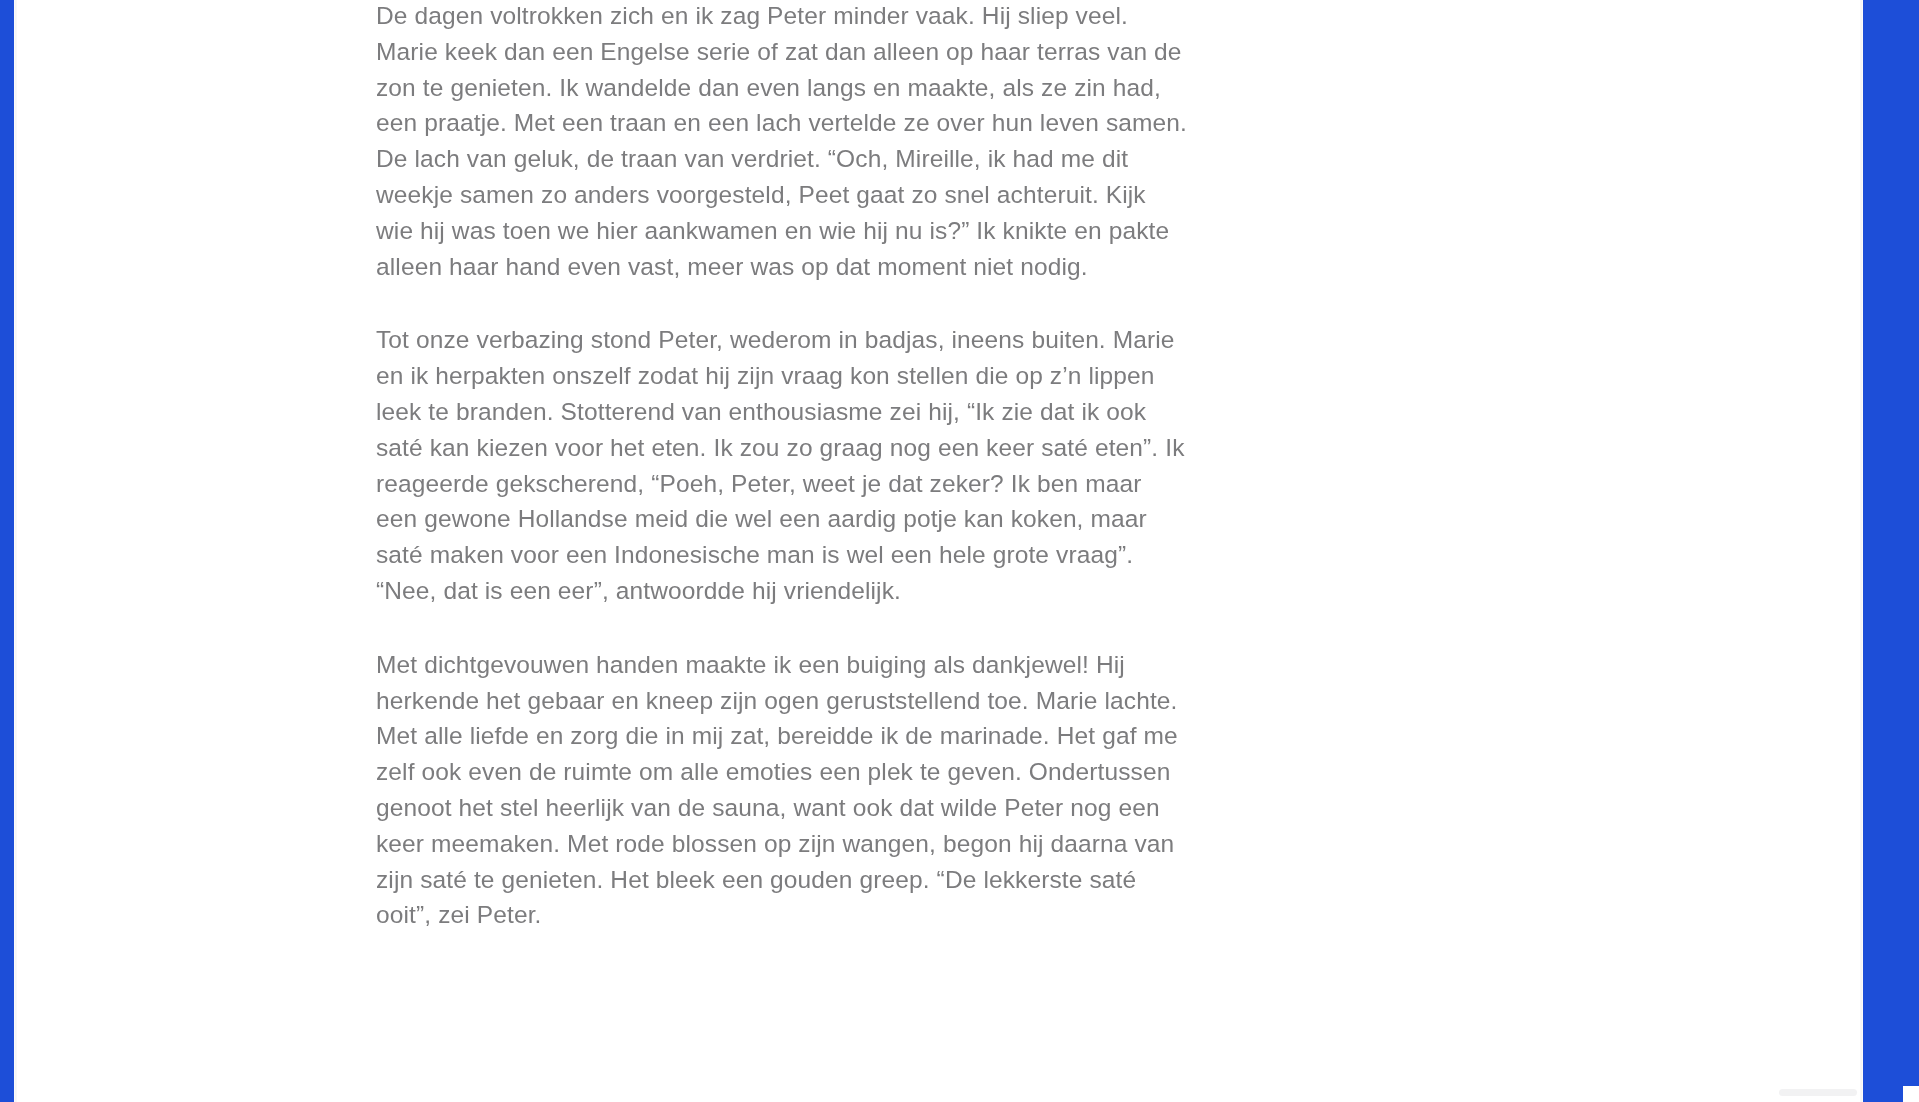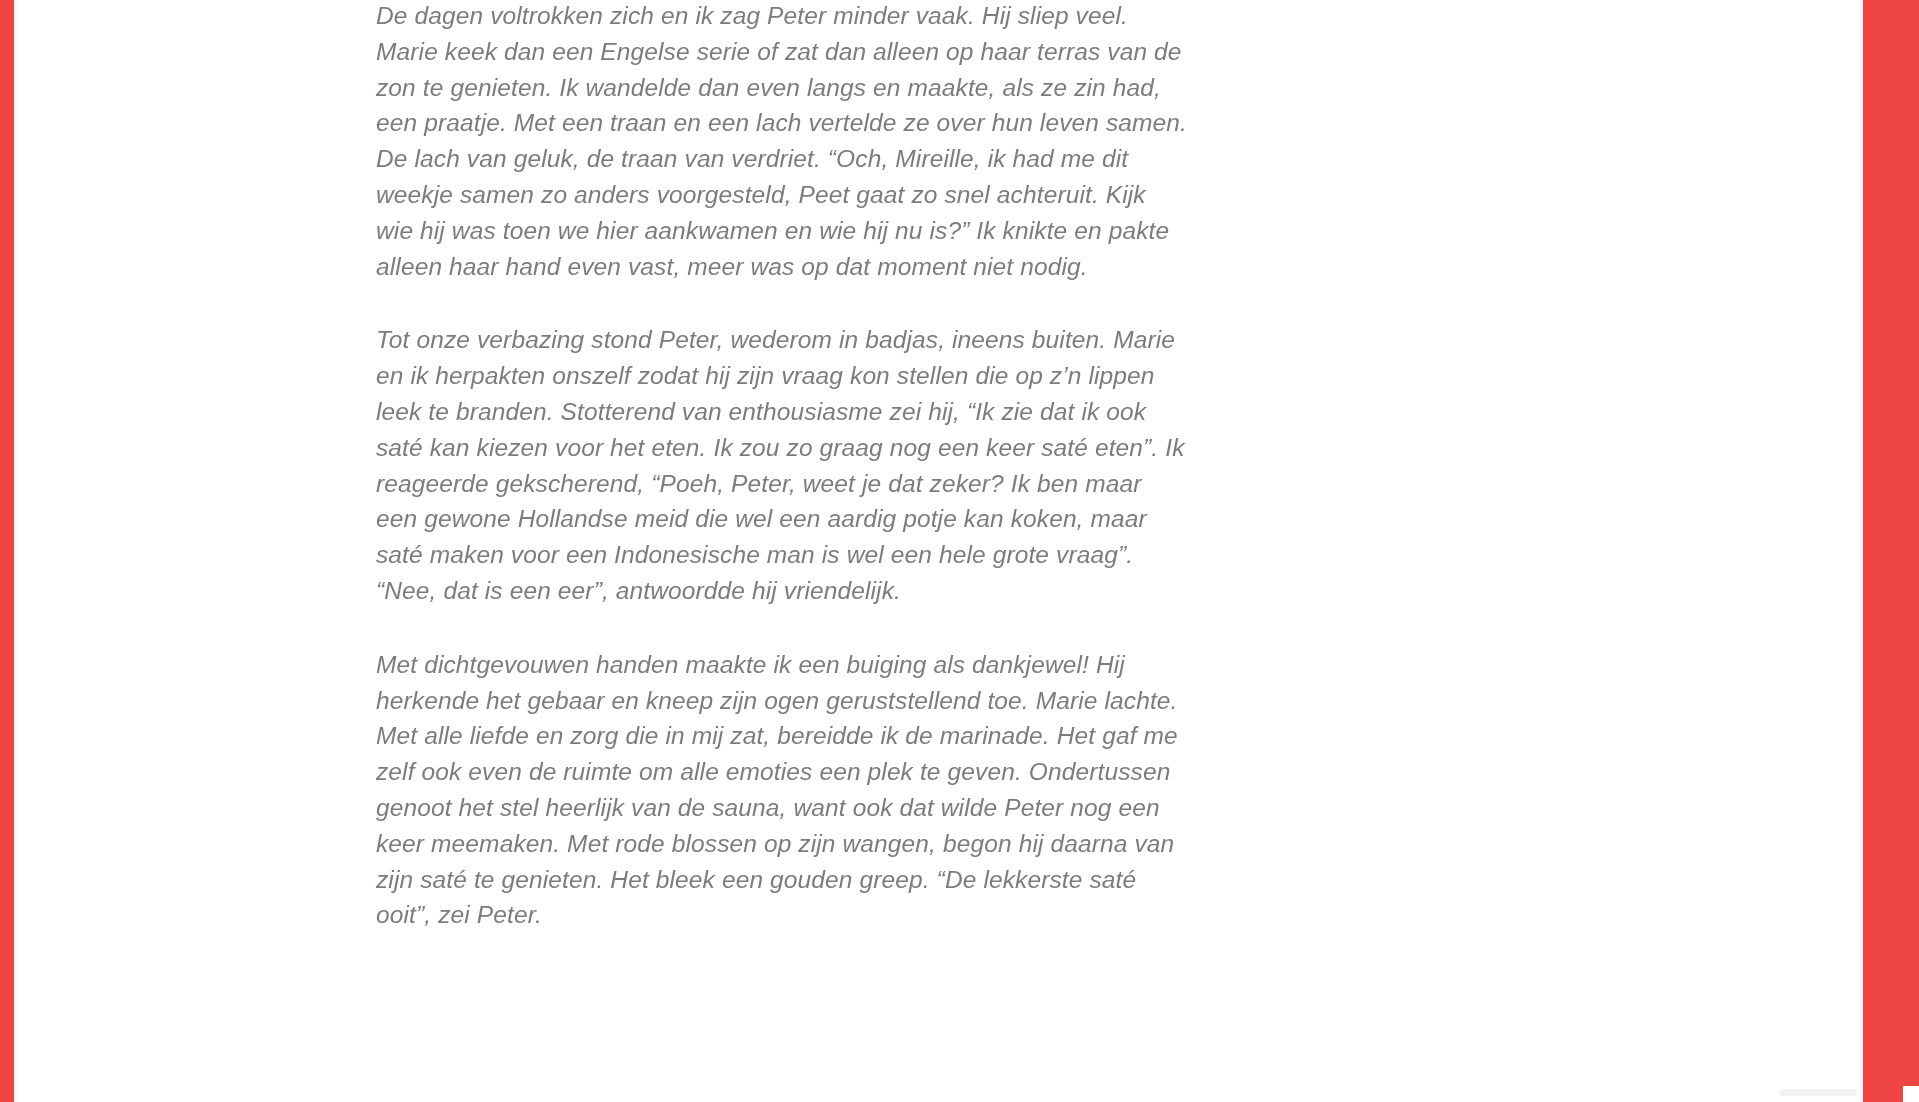--- a/index.html
+++ b/index.html
@@ -14,22 +14,21 @@
     background: #ffffff;
     font-family: "Liberation Sans", sans-serif;
     overflow: hidden;
     position: relative;
   }
 
   
   #page-frame {
     position: absolute;
     inset: 0;
-    background: #ef4444;
-    font-style: italic;
+    background: #1d4ed8;
   }
   .edge-rule {
     position: absolute;
     top: 0;
     bottom: 0;
     width: 3px;
     background: linear-gradient(to right, #ffffff 0%, #f4f4f5 45%, #fafafa 100%);
   }
   .edge-rule.left  { left: 14px;  }
   .edge-rule.right {

